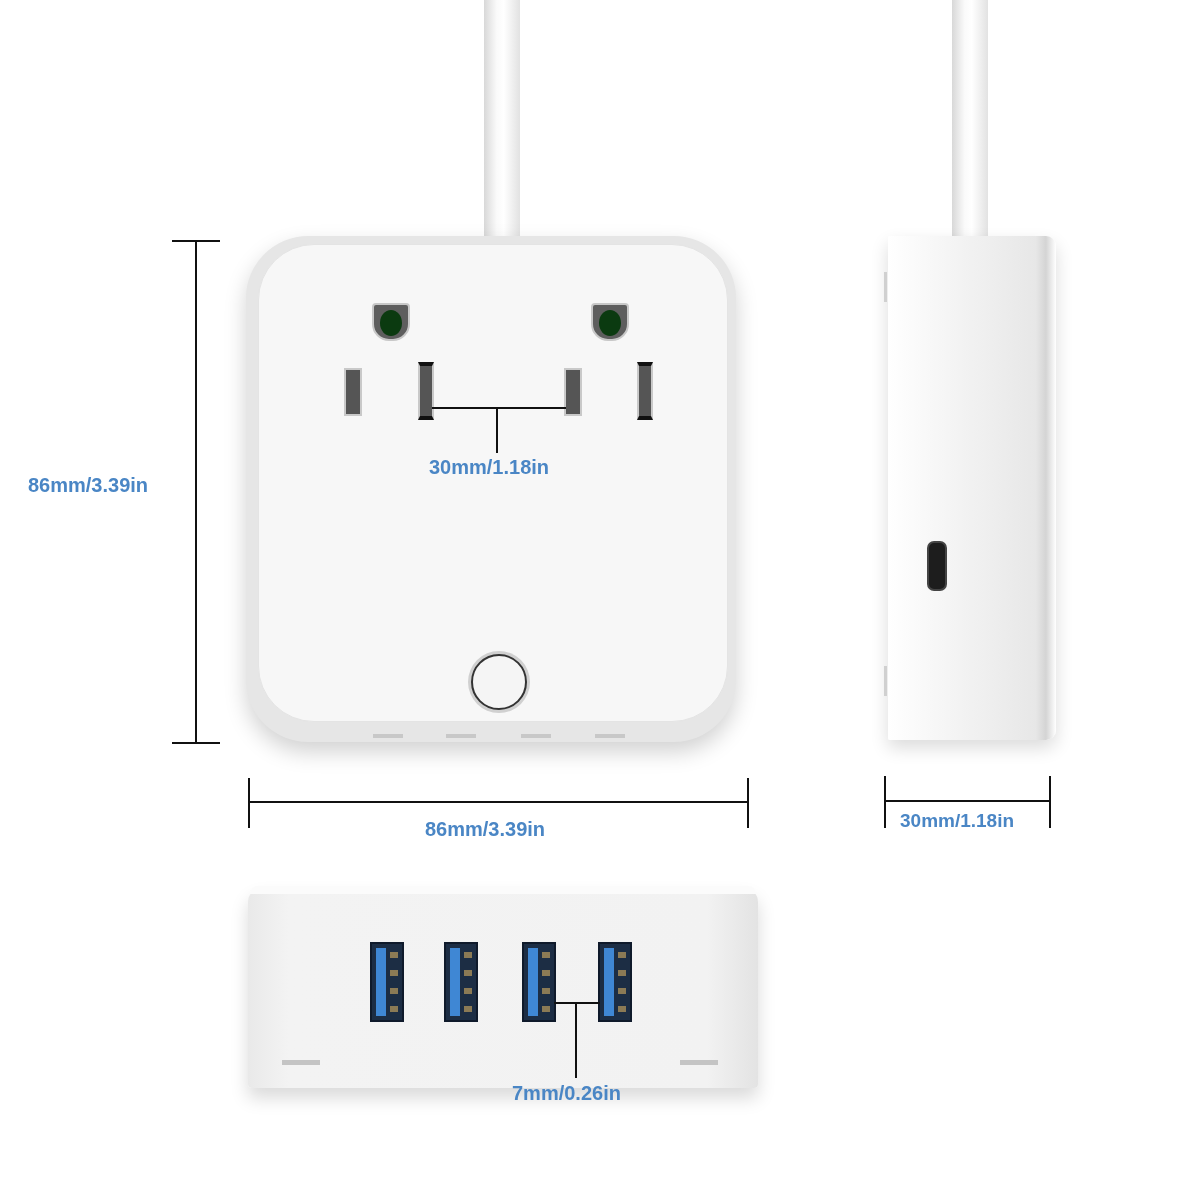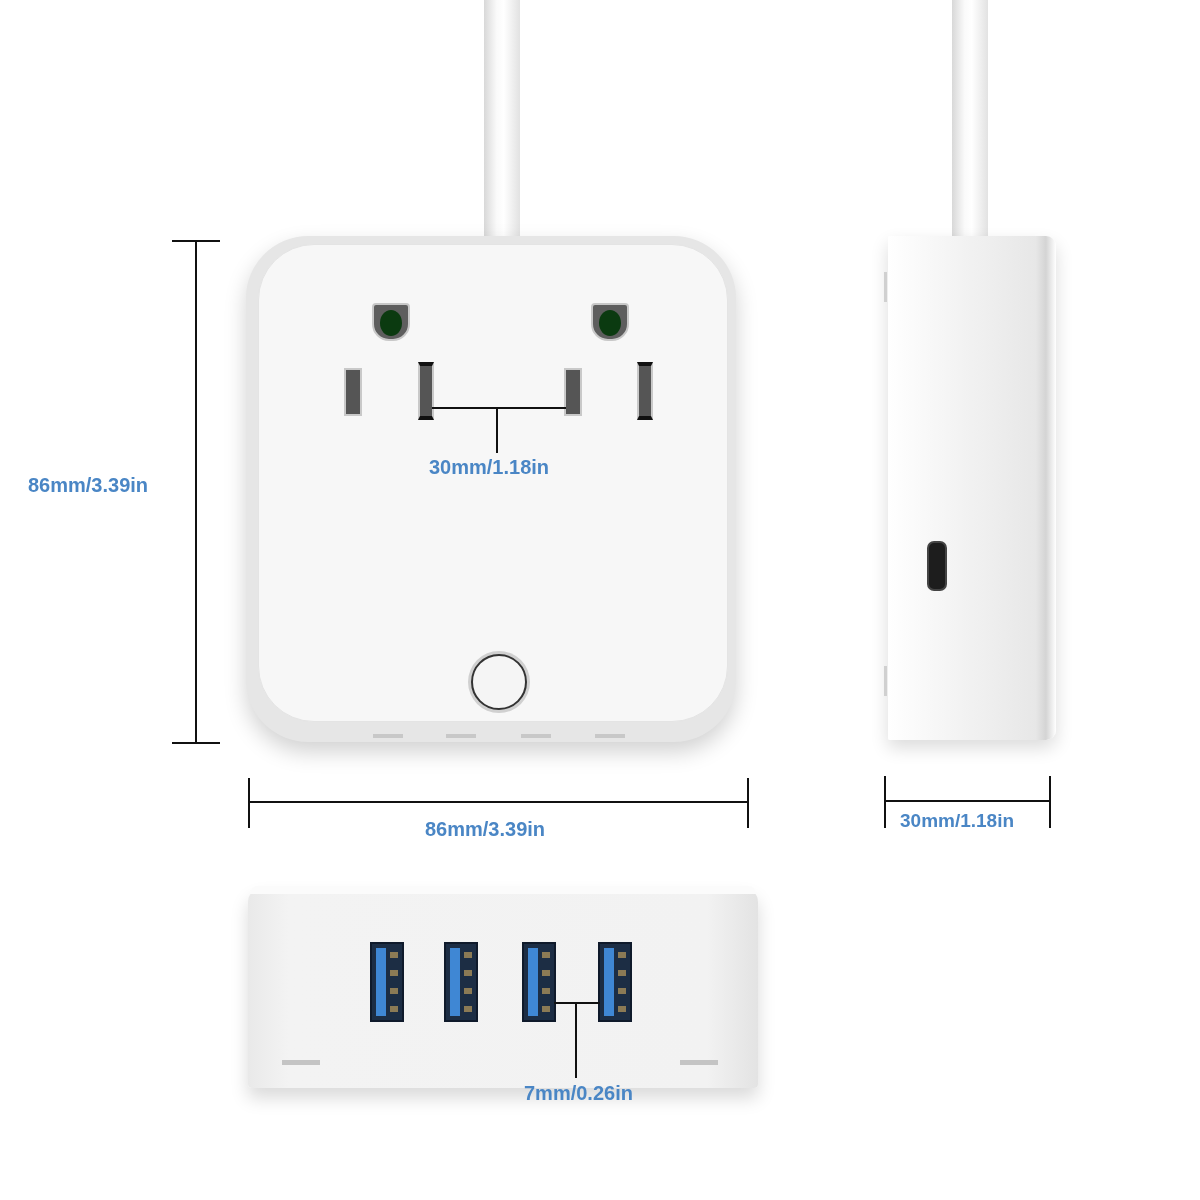--- a/index.html
+++ b/index.html
@@ -113,17 +113,17 @@
   <div class="usb-a" style="left:598px;">
     <div class="tongue"></div>
     <div class="pin" style="top:8px;"></div>
     <div class="pin" style="top:26px;"></div>
     <div class="pin" style="top:44px;"></div>
     <div class="pin" style="top:62px;"></div>
   </div>
 
   <div class="line" style="left:554px; top:1002px; width:46px; height:2px;"></div>
   <div class="line" style="left:575px; top:1002px; width:2px; height:76px;"></div>
-  <div class="label" style="left:524px; top:1082px;">7mm/0.26in</div>
+  <div class="label" style="left:512px; top:1082px;">7mm/0.26in</div>
 
   <div class="foot" style="left:282px;"></div>
   <div class="foot" style="left:680px;"></div>
 </div>
 
 </body></html>

